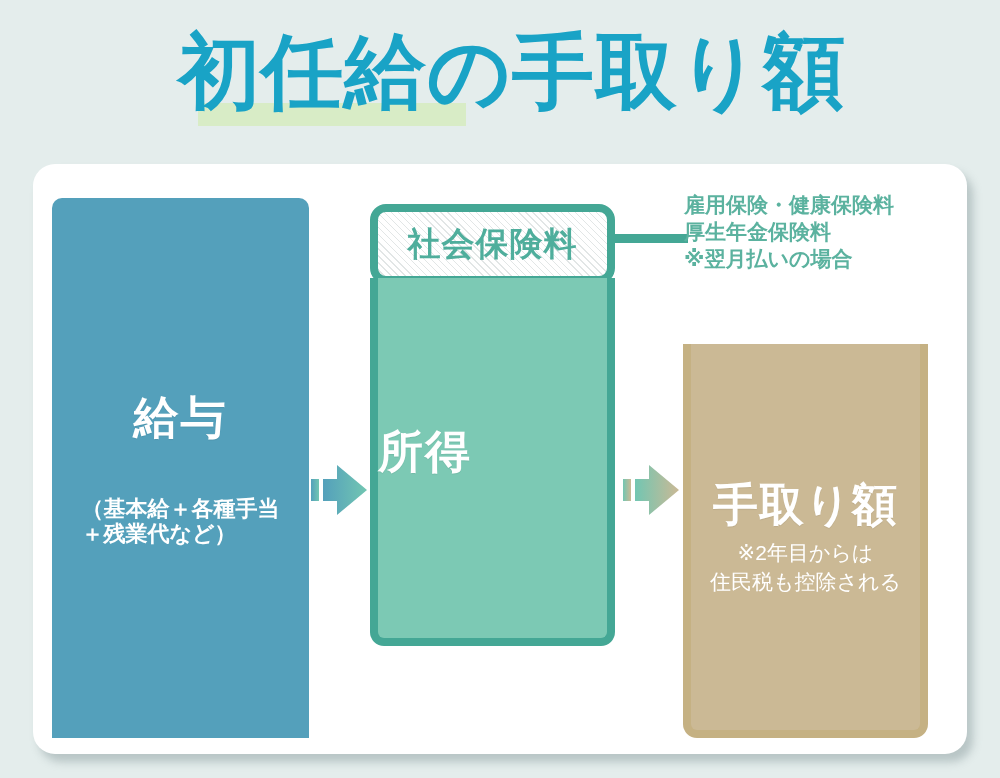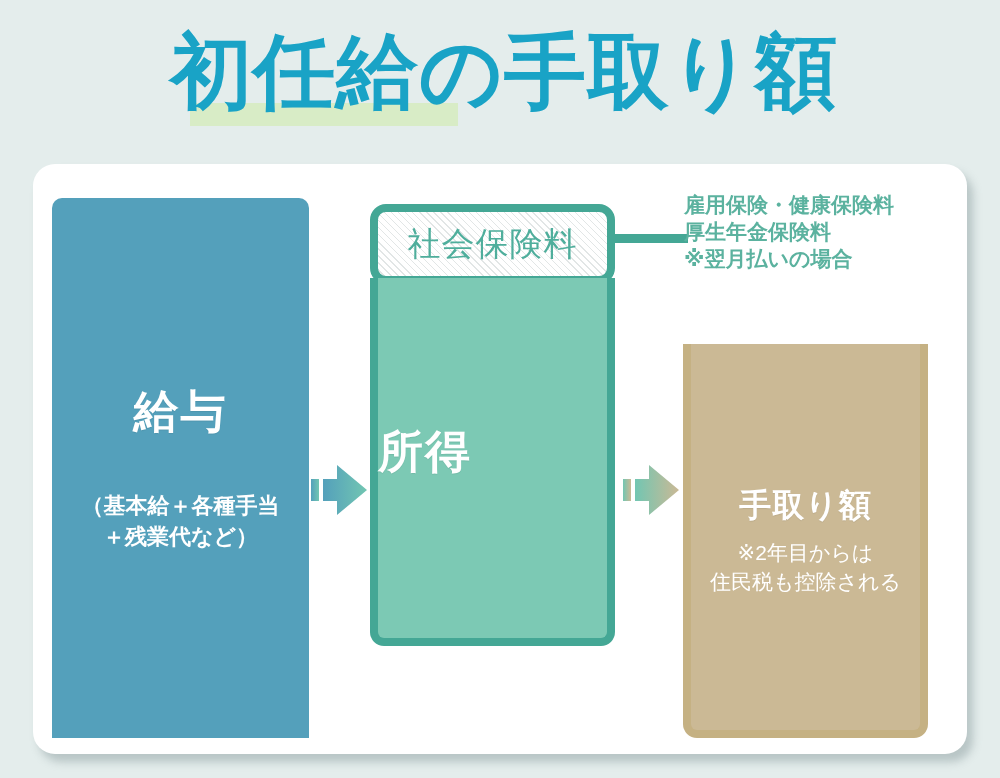--- a/index.html
+++ b/index.html
@@ -12,21 +12,21 @@
     background: #e4edec;
     font-family: "Liberation Sans", "DejaVu Sans", sans-serif;
     overflow: hidden;
     position: relative;
   }
 
   
   #title-area {
     position: absolute;
     top: 0;
-    left: 4px;
+    left: 12px;
     width: 880px;
     height: 155px;
     padding-left: 48px;
   }
   #page-title {
     position: absolute;
     left: 0;
     top: 22px;
     width: 1000px;
     text-align: center;
@@ -84,22 +84,22 @@
   #col-salary .main-label {
     font-size: 45px;
     font-weight: bold;
     line-height: 54px;
     letter-spacing: 2px;
     text-shadow: 0 1px 1px rgba(0,0,0,.07);
   }
   #col-salary .sub-label {
     font-size: 22px;
     font-weight: bold;
-    line-height: 31px;
-    text-align: center;
+    line-height: 25px;
+    text-align: left;
     margin-top: 11px;
     white-space: pre-line;
   }
 
   
   #col-income {
     position: absolute;
     left: 370px;
     top: 204px;
     width: 245px;
@@ -119,21 +119,21 @@
     background-image: repeating-linear-gradient(
         45deg,
         #ffffff 0px, #ffffff 4px,
         #e2e6e6 4px, #e2e6e6 5px);
     display: flex;
     align-items: center;
     justify-content: center;
   }
   #insurance-box .ins-label {
     font-size: 33px;
-    font-weight: normal;
+    font-weight: bold;
     color: #4fae9c;
     letter-spacing: 1px;
     line-height: 38px;
   }
   #income-box {
     position: absolute;
     left: 0;
     top: 74px;
     width: 245px;
     height: 368px;
@@ -222,21 +222,21 @@
     border: 8px solid #c5b183;
     border-top: none;
     border-radius: 0 0 14px 14px;
     background: #cbb995;
     display: flex;
     flex-direction: column;
     align-items: center;
     justify-content: center;
   }
   #takehome-box .main-label {
-    font-size: 32px;
+    font-size: 45px;
     font-weight: bold;
     color: #ffffff;
     letter-spacing: 1px;
     line-height: 54px;
     text-shadow: 0 1px 1px rgba(0,0,0,.07);
   }
   #takehome-box .sub-label {
     font-size: 21px;
     font-weight: normal;
     color: #ffffff;

